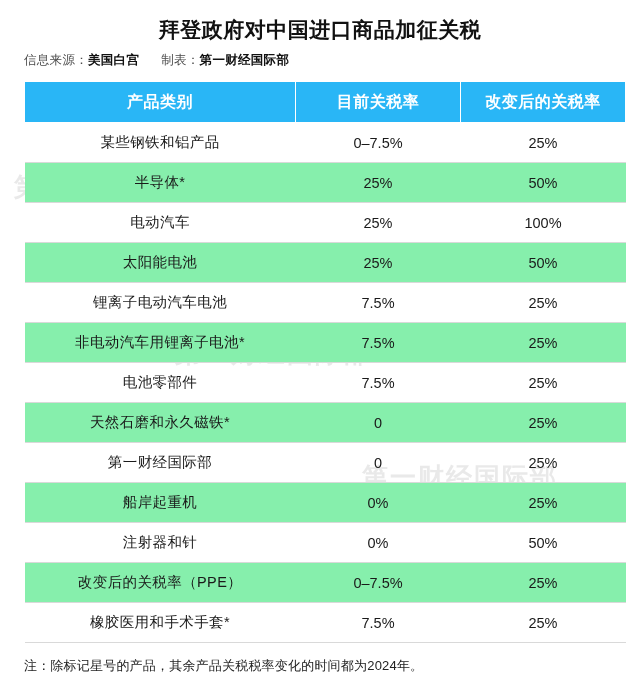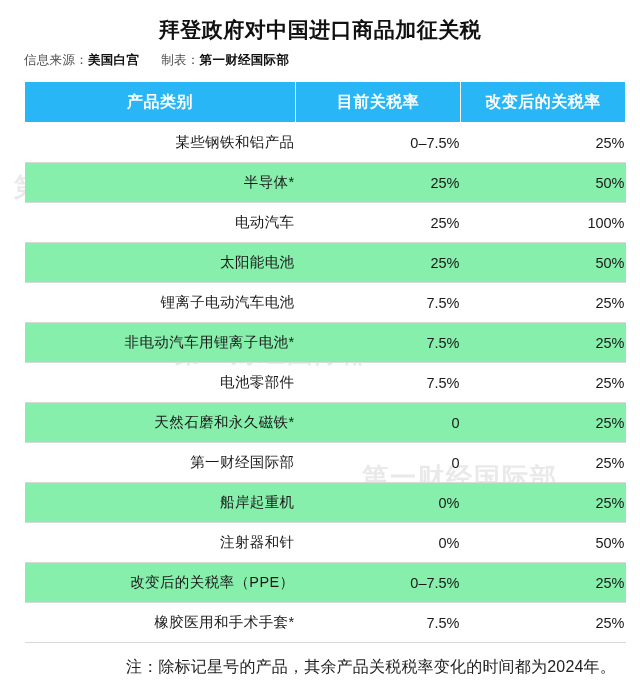--- a/index.html
+++ b/index.html
@@ -68,39 +68,39 @@
     height: 38px;
     text-align: center;
     border: 1px solid #ffffff;
     letter-spacing: 0.5px;
   }
   table.tariff th.col-cat { width: 268px; }
   table.tariff th.col-cur { width: 162px; }
   table.tariff th.col-new { width: 162px; }
   table.tariff td {
     height: 37px;
-    text-align: right;
+    text-align: center;
     font-size: 14.5px;
     color: #1a1a1a;
     border-bottom: 1px solid #d9d9d9;
     background: transparent;
   }
   table.tariff tr.alt td {
     background: #86efac;
   }
   table.tariff td.cat {
     letter-spacing: 0.4px;
   }
   .note {
     margin: 0 auto;
     width: 592px;
     padding-top: 14px;
-    font-size: 16px;
+    font-size: 13px;
     color: #222222;
-    text-align: right;
+    text-align: left;
     letter-spacing: 0.2px;
   }
   .watermark {
     position: absolute;
     font-size: 26px;
     font-weight: bold;
     color: rgba(120, 120, 120, 0.16);
     white-space: nowrap;
     letter-spacing: 2px;
     z-index: 1;

